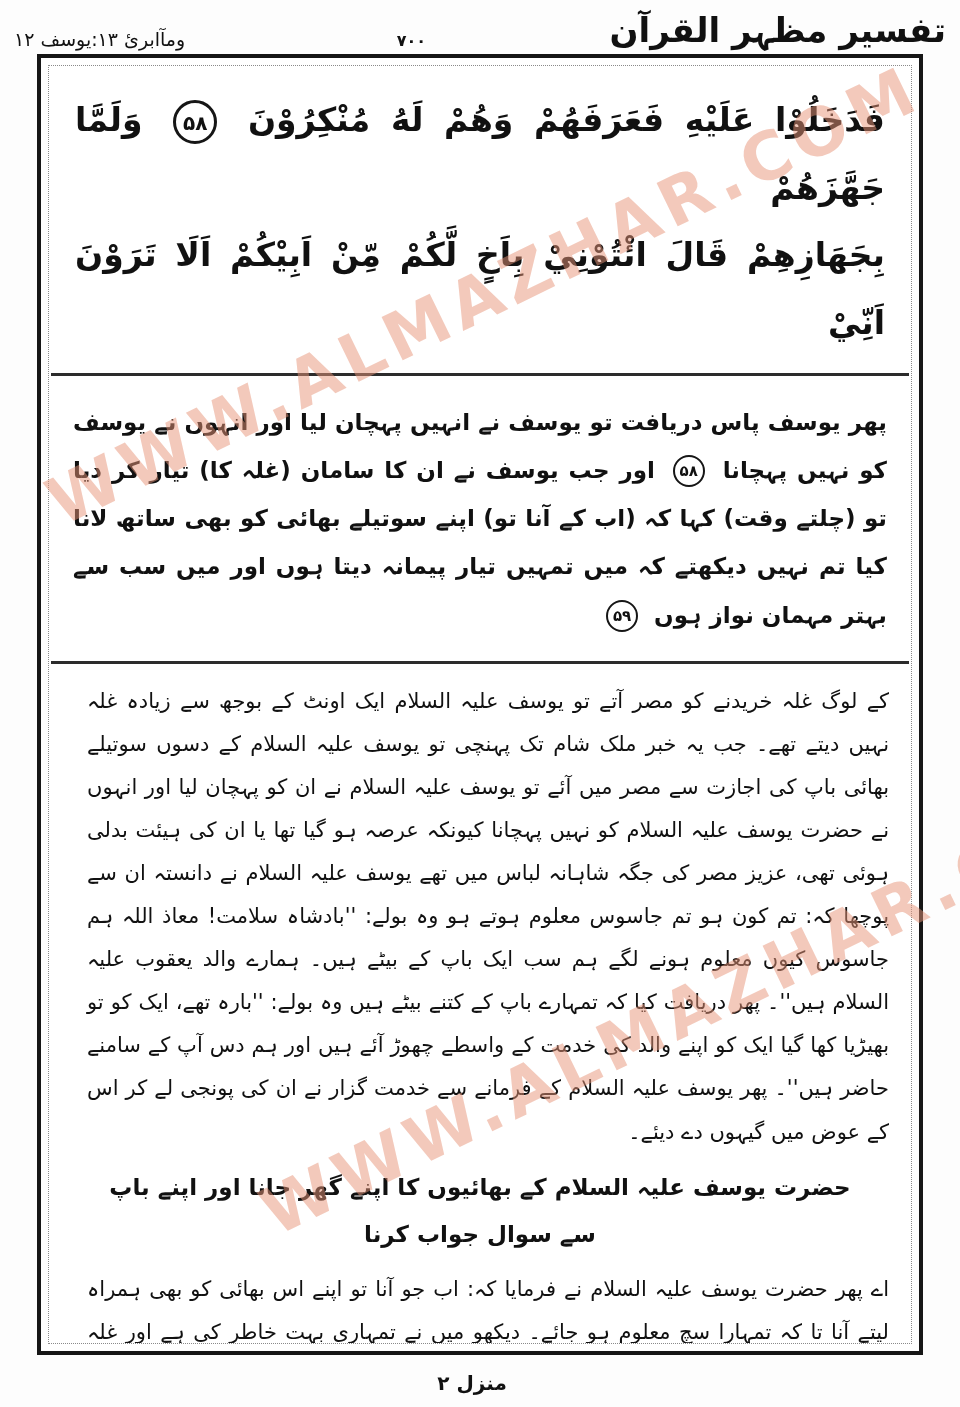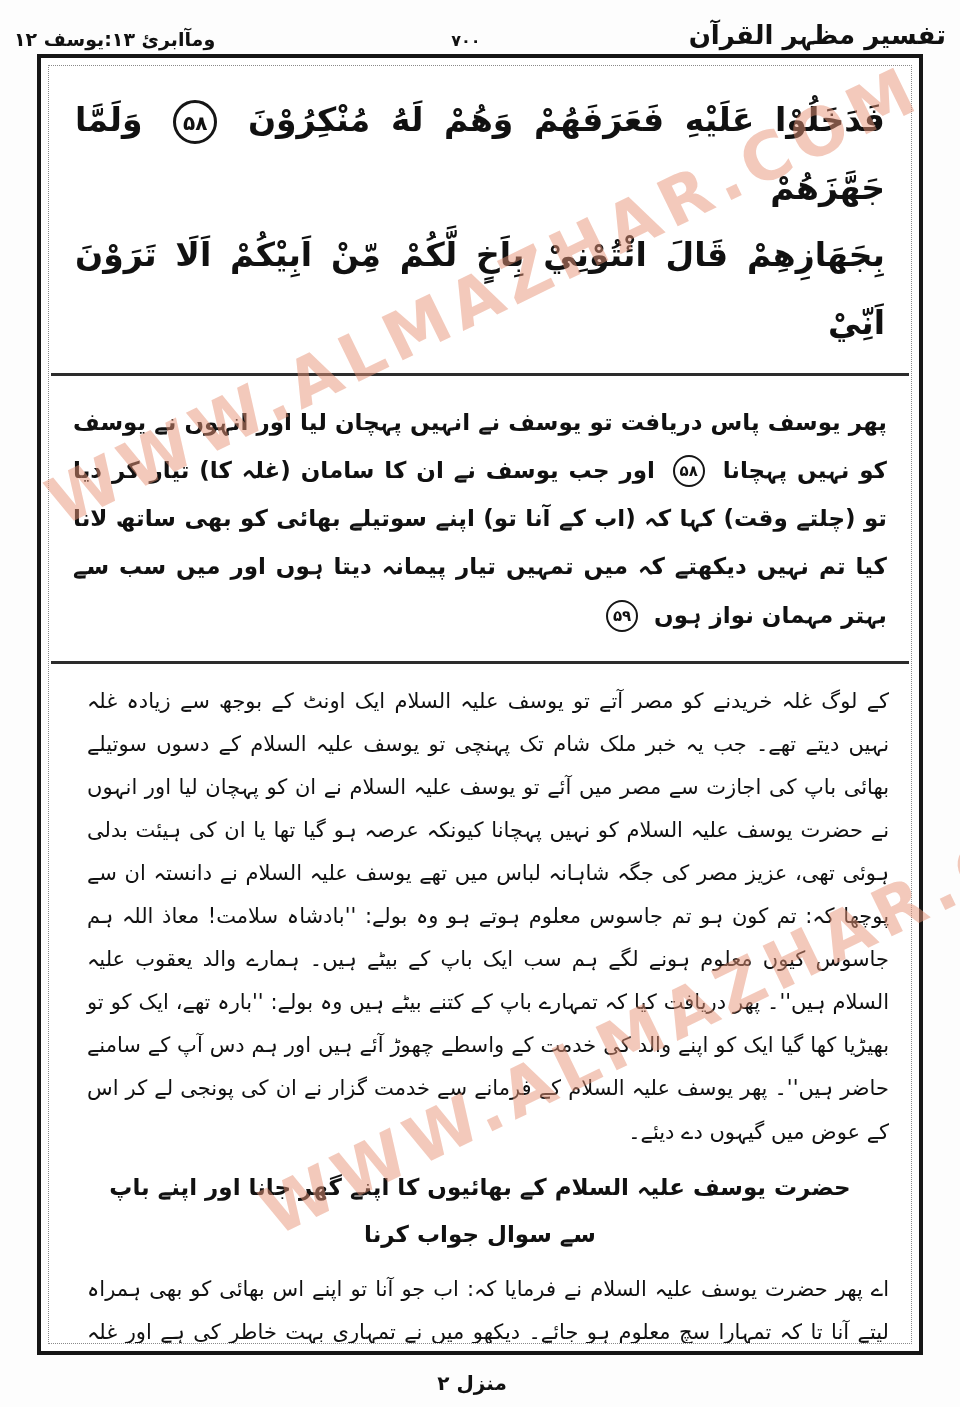--- a/index.html
+++ b/index.html
@@ -9,23 +9,23 @@
     font-family:"DejaVu Sans","Liberation Sans",sans-serif;
   }
   .page{position:absolute;inset:0;background:#fdfdfd;}
 
   
   .header{
     position:absolute;top:4px;left:14px;right:14px;height:46px;
     display:flex;flex-direction:row;align-items:flex-end;justify-content:space-between;
     direction:rtl;
   }
-  .hdr-title{font-size:26px;font-weight:800;letter-spacing:-1px;}
+  .hdr-title{font-size:34px;font-weight:800;letter-spacing:-1px;}
   .hdr-page{font-size:16px;font-weight:700;transform:translateX(14px);}
-  .hdr-ref{font-size:19px;font-weight:700;}
+  .hdr-ref{font-size:19px;font-weight:400;}
 
   
   .main-box{
     position:absolute;top:54px;left:37px;right:37px;bottom:52px;
     border:4px solid #161616;background:#fff;
     padding:7px;box-sizing:border-box;
   }
   .inner-box{
     width:100%;height:100%;box-sizing:border-box;
     border:1px dotted #8a8a8a;

